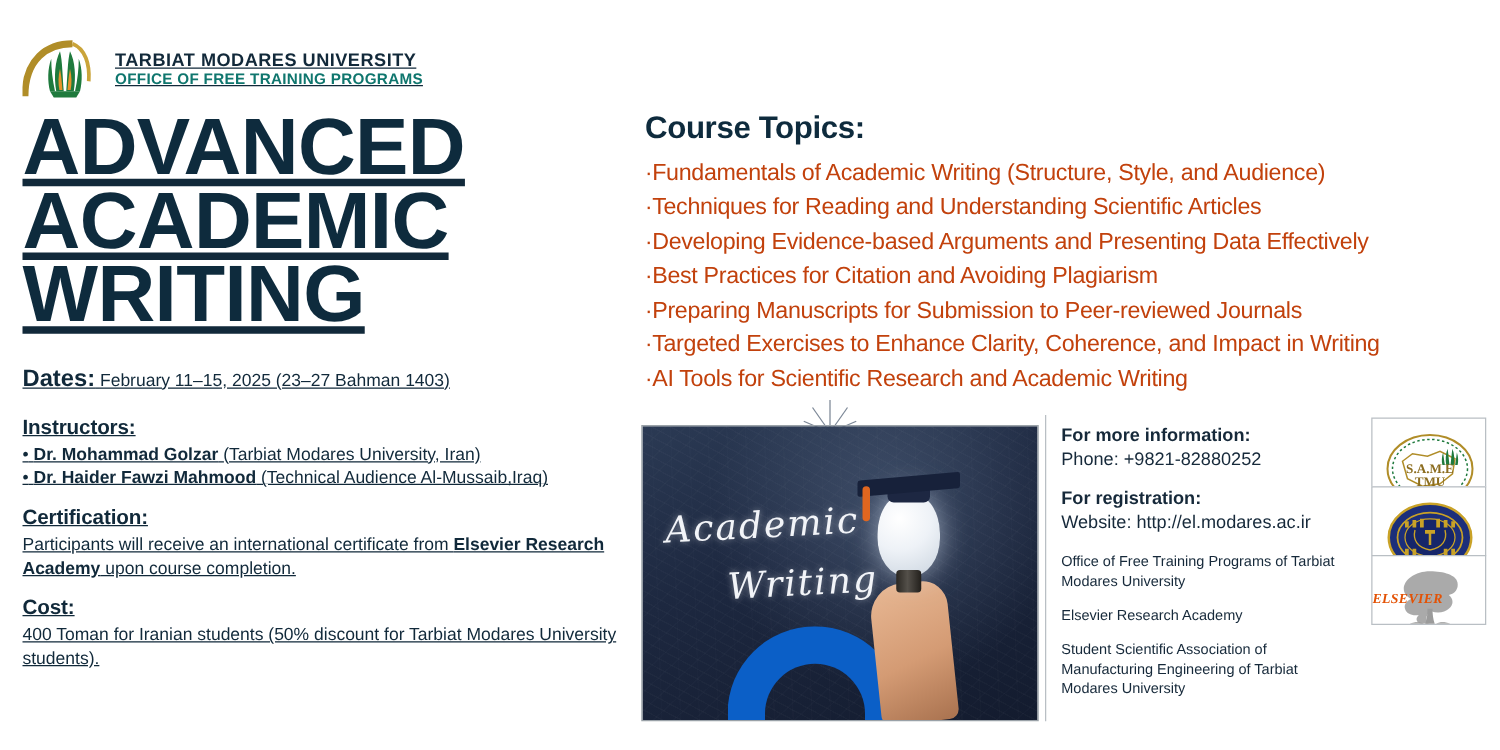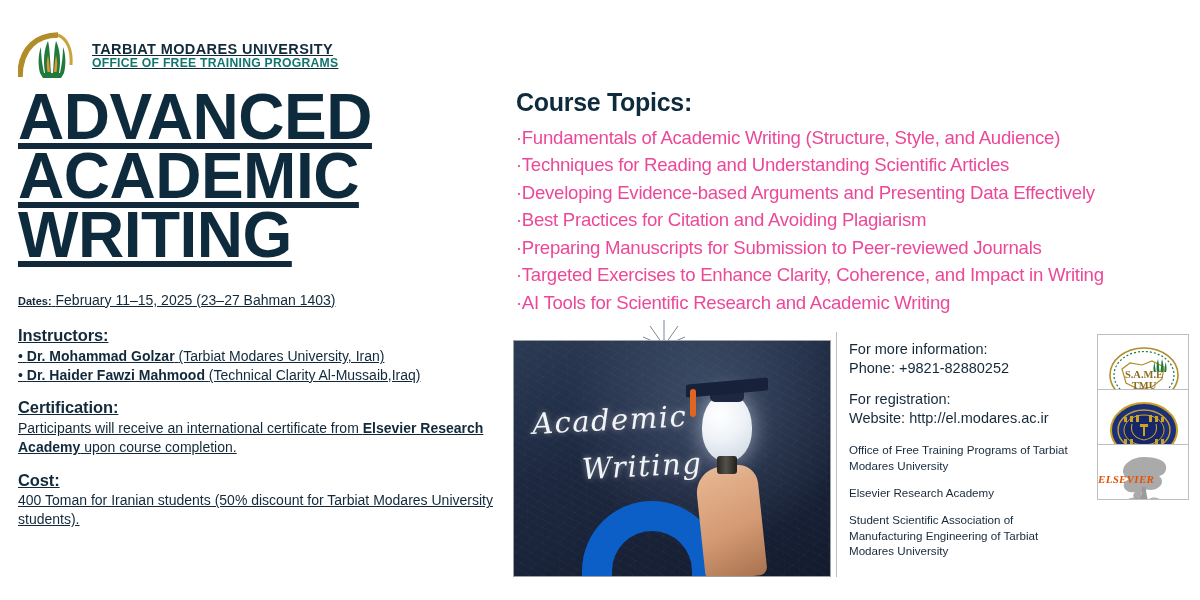--- a/index.html
+++ b/index.html
@@ -27,28 +27,28 @@
     font-size:64px;line-height:0.92;font-weight:bold;
     letter-spacing:-0.5px;color:#0e2b3d;
     white-space:nowrap;
   }
 
   .facts{margin-top:26px;font-size:14px;line-height:1.33;}
   .fact-block{margin-bottom:13px;}
   .fact-head{font-weight:bold;font-size:16.5px;letter-spacing:-0.1px;}
   .fact-line{font-size:14px;}
   .dates-line{font-size:14px;margin-bottom:16px;}
-  .dates-line b{font-size:11px;}
+  .dates-line b{font-size:19px;}
   .bul{font-size:14px;}
   .bul b{font-weight:bold;}
 
   
   .topics{position:absolute;left:516px;top:88px;width:682px;}
   .topics-head{font-size:25px;font-weight:bold;letter-spacing:-0.3px;margin-bottom:7px;color:#0e2b3d;}
-  .topic{font-size:18.6px;line-height:1.47;color:#ec4899;white-space:nowrap;letter-spacing:-0.25px;}
+  .topic{font-size:18.6px;line-height:1.47;color:#c2410c;white-space:nowrap;letter-spacing:-0.25px;}
   .topic .dot{font-size:18px;}
 
   
   .photo-wrap{position:absolute;left:513px;top:332px;width:318px;height:245px;}
   .sparkle{position:absolute;left:128px;top:-12px;width:46px;height:26px;}
   .photo{
     position:absolute;left:0;top:8px;width:318px;height:237px;
     overflow:hidden;
     border:1px solid #9aa2a8;
     box-sizing:border-box;
@@ -80,21 +80,21 @@
   .tassel{position:absolute;left:176px;top:48px;width:6px;height:28px;background:#e0661f;border-radius:3px;}
   .hand{position:absolute;left:186px;top:125px;width:62px;height:112px;
     background:linear-gradient(160deg,#e8b894 0%,#d49b74 55%,#a9724f 100%);
     border-radius:26px 20px 8px 8px;transform:rotate(-6deg);}
 
   
   .vdivider{position:absolute;left:836px;top:332px;width:1px;height:245px;background:#b9bfc4;}
 
   
   .contact{position:absolute;left:849px;top:340px;width:230px;color:#16293a;}
-  .c-head{font-size:14.5px;font-weight:normal;line-height:1.28;}
+  .c-head{font-size:14.5px;font-weight:bold;line-height:1.28;}
   .c-line{font-size:14.5px;line-height:1.28;}
   .c-gap{height:13px;}
   .org{font-size:11.6px;line-height:1.33;margin-top:15px;}
   .org2{font-size:11.6px;line-height:1.33;margin-top:12px;}
 
   
   .badges{position:absolute;left:1097px;top:334px;width:92px;}
   .badge{width:92px;height:56px;border:1px solid #b9bfc4;box-sizing:border-box;
     background:#fff;position:relative;overflow:hidden;margin-bottom:-1px;}
   .badge svg{position:absolute;left:0;top:0;}
@@ -148,21 +148,21 @@
       <div class="fact-block">
         <div class="fact-head">Instructors:</div>
         <div class="bul">
           <span>•</span>
           <b>Dr. Mohammad Golzar</b>
           <span>(Tarbiat Modares University, Iran)</span>
         </div>
         <div class="bul">
           <span>•</span>
           <b>Dr. Haider Fawzi Mahmood</b>
-          <span>(Technical Clarity Al-Mussaib,Iraq)</span>
+          <span>(Technical Audience Al-Mussaib,Iraq)</span>
         </div>
       </div>
 
       <div class="fact-block">
         <div class="fact-head">Certification:</div>
         <div class="fact-line"><span>Participants will receive an international certificate from </span><b>Elsevier Research Academy</b><span> upon course completion.</span></div>
       </div>
 
 
       <div class="fact-block">

